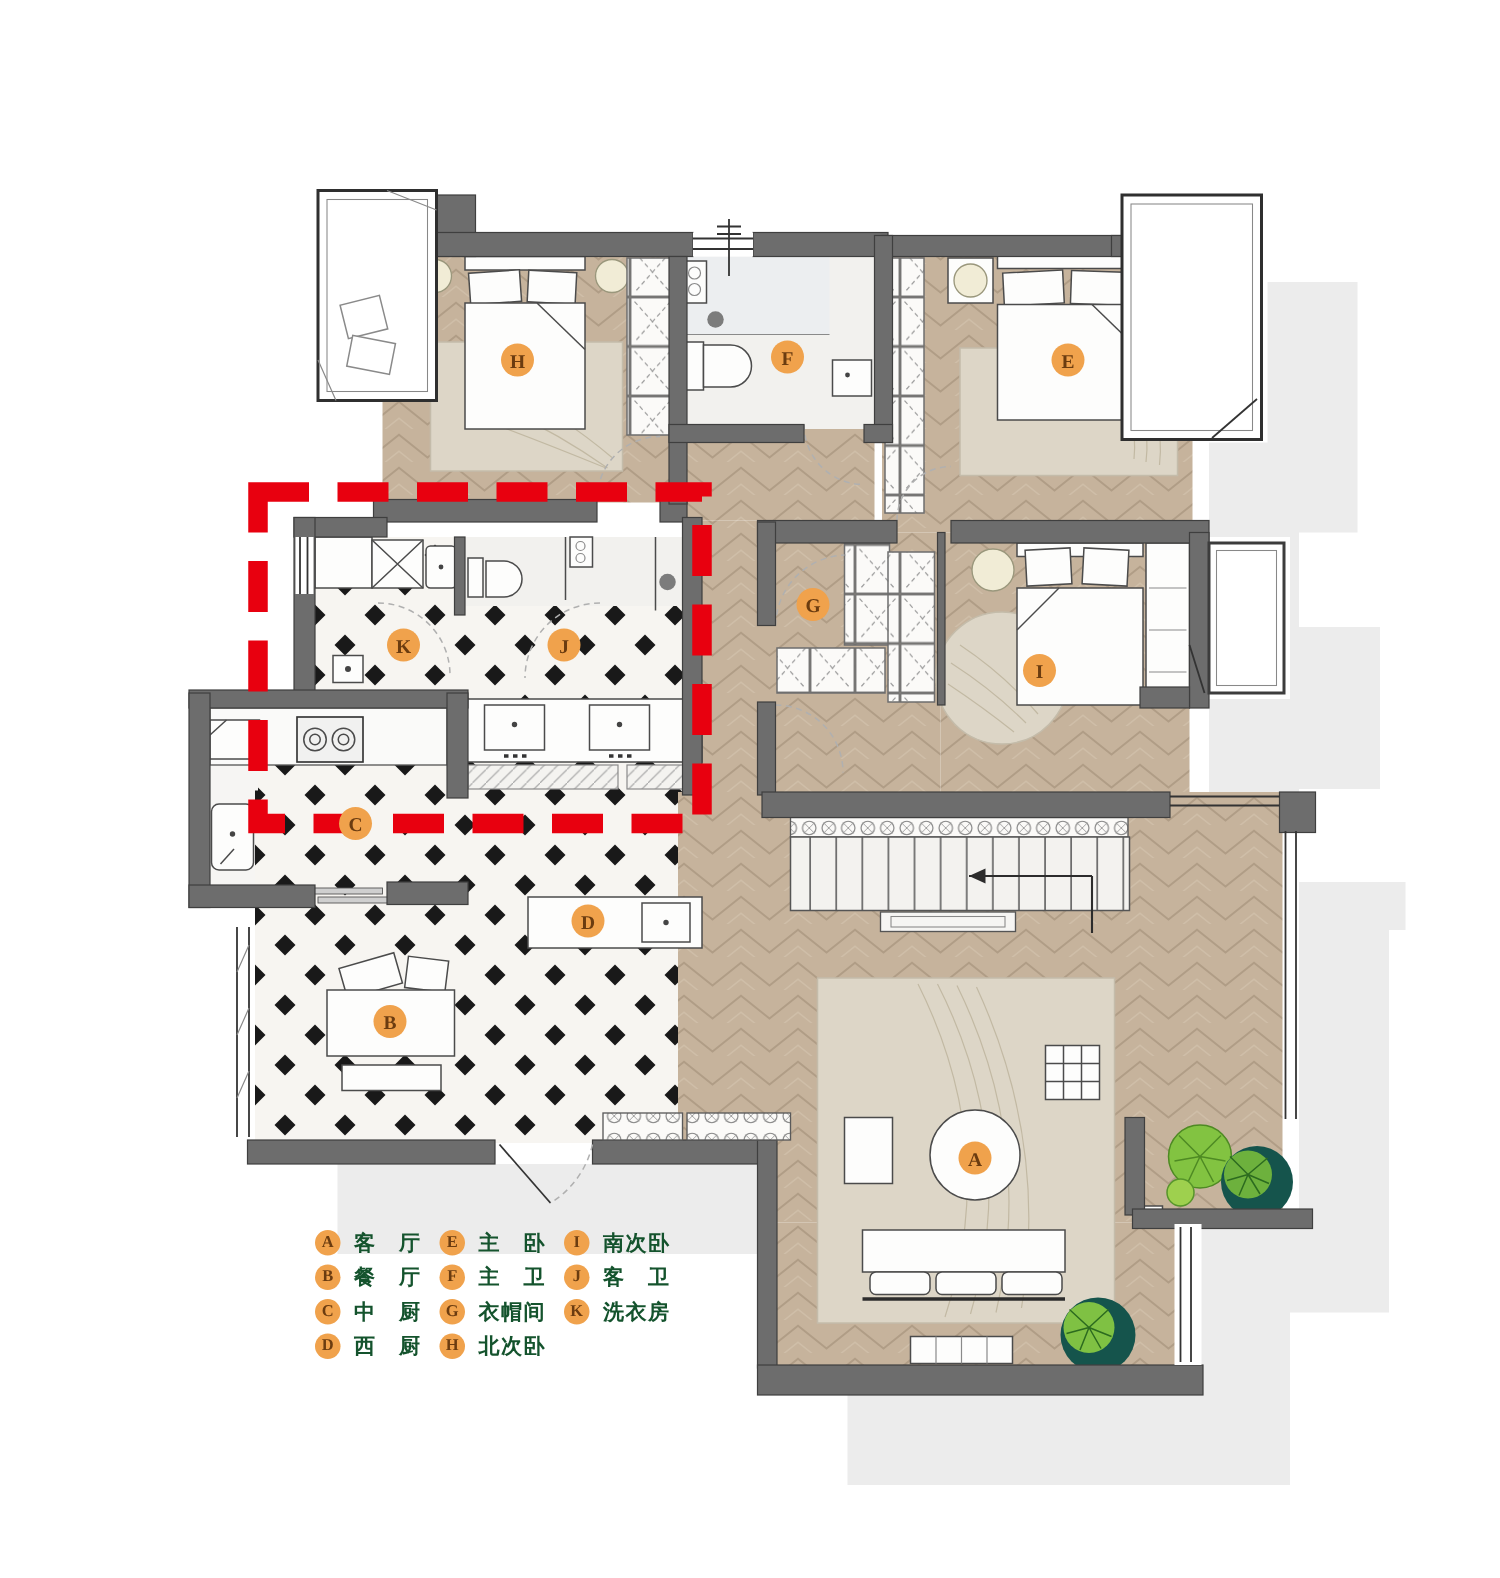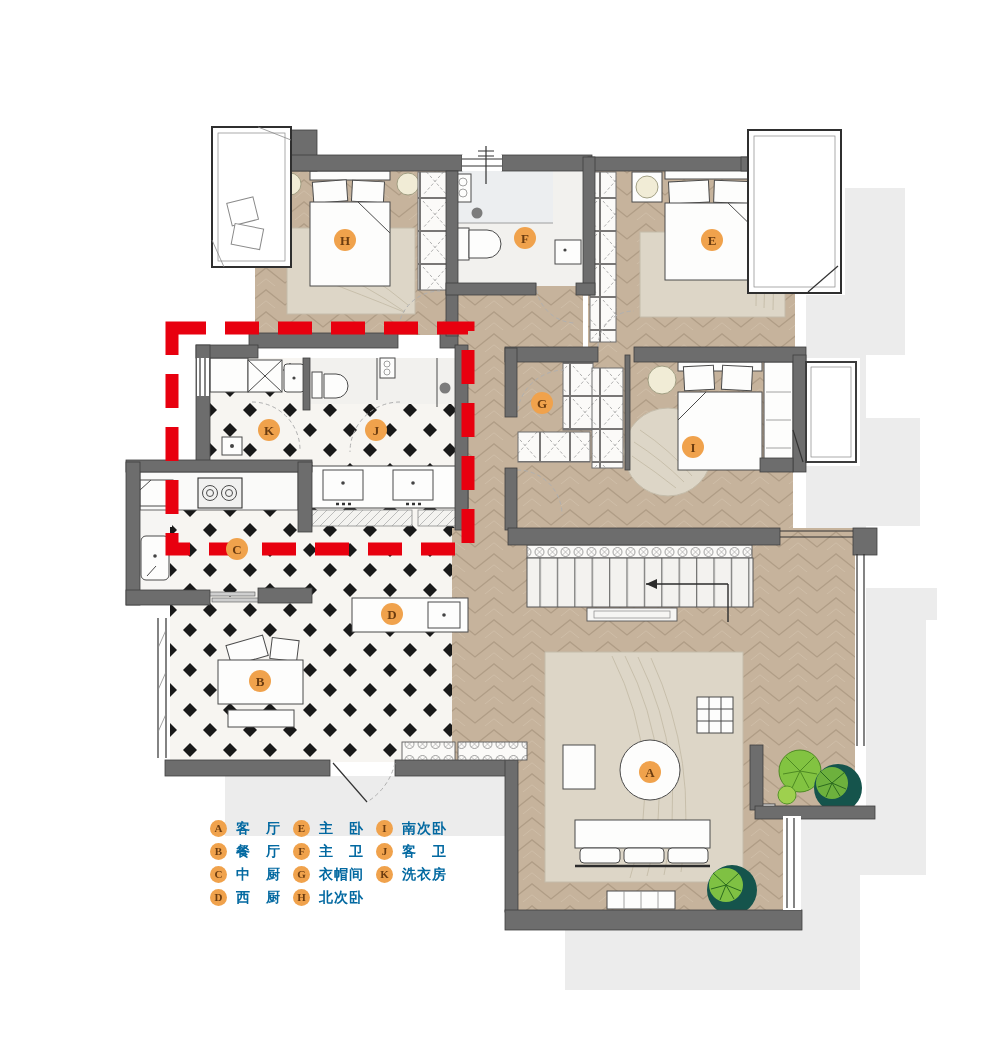--- a/index.html
+++ b/index.html
@@ -17,21 +17,21 @@
   .streak{stroke:#c2b9a3;stroke-width:0.8;fill:none;}
   .winline{stroke:#333;stroke-width:1.2;fill:none;}
   .badge-c{fill:#f0a24c;}
   .badge-t{fill:#6b3c10;font:bold 13px "Liberation Serif",serif;text-anchor:middle;}
   
   .legend{position:absolute;left:210px;top:817px;display:flex;gap:12px;}
   .lg-col{display:flex;flex-direction:column;}
   .lg-item{display:flex;align-items:center;gap:9px;height:23px;}
   .lg-badge{width:17px;height:17px;border-radius:50%;background:#f0a24c;color:#6b3c10;
             font:bold 11px/17px "Liberation Serif",serif;text-align:center;flex:0 0 17px;}
-  .lg-label{font:bold 14px "Liberation Serif",serif;color:#0369a1;white-space:pre;letter-spacing:1px;}
+  .lg-label{font:bold 14px "Liberation Serif",serif;color:#14532d;white-space:pre;letter-spacing:1px;}
 </style>
 </head>
 <body>
 
 <div id="stage">
 <svg id="plan-svg" width="1000" height="1052" viewBox="0 0 1000 1052">
   <defs>
     <pattern id="wood" width="38" height="22" patternUnits="userSpaceOnUse">
       <rect width="38" height="22" fill="#c6b39c"></rect>
       <path d="M-1,3 L19,19 L39,3" stroke="#b09d86" stroke-width="1.3" fill="none"></path>

